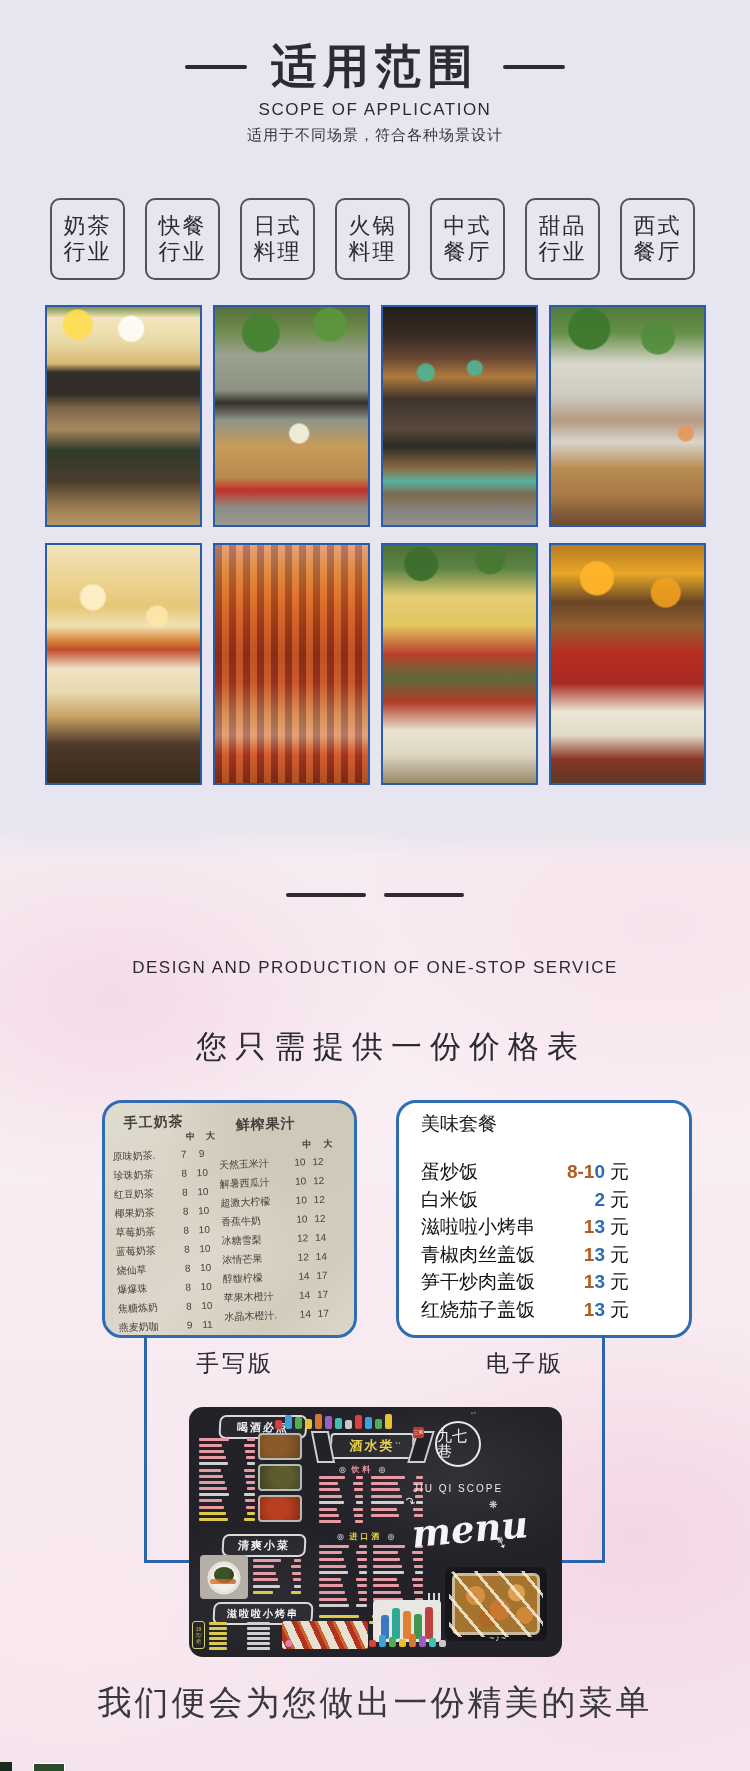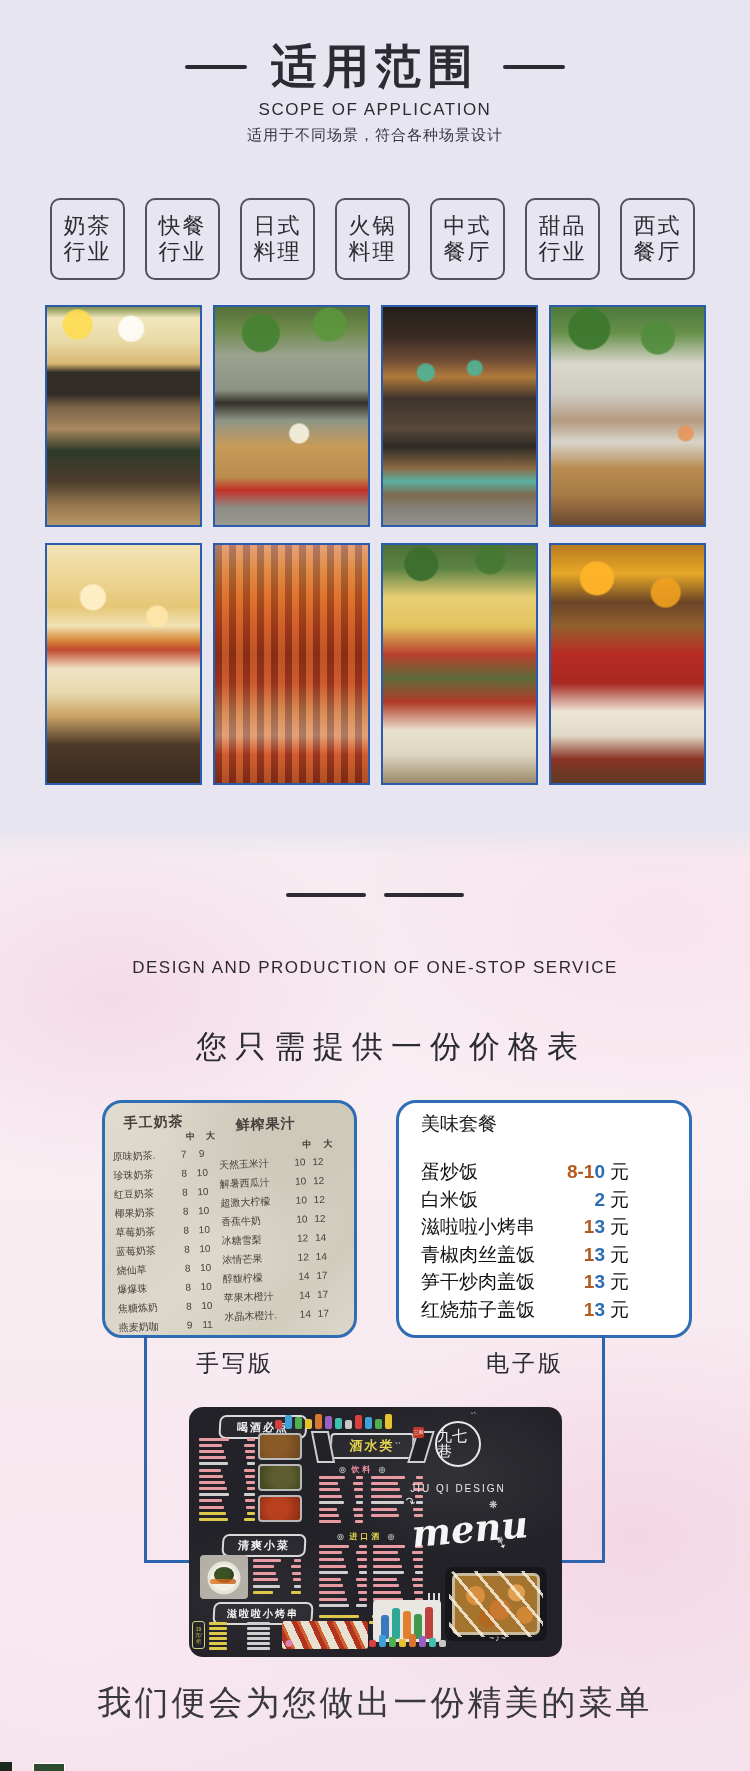--- a/index.html
+++ b/index.html
@@ -675,21 +675,21 @@
             <i class="pr" style="width:9px"></i>
           </div>
           <div class="brow yellow">
             <i style="width:33px"></i>
             <i class="pr" style="width:12px"></i>
           </div>
         </div>
 
       <div class="seal">三和</div>
       <div class="logo-circle">九七巷</div>
-      <div class="logo-en">JIU QI DESIGN</div>
+      <div class="logo-en">JIU QI SCOPE</div>
       <div class="chalk-doodle cd-arrow1">↷</div>
       <div class="chalk-doodle cd-sun">❋</div>
       <div class="chalk-doodle cd-tick1">``</div>
       <div class="chalk-doodle cd-tick2">``</div>
       <div class="menu-script">menu</div>
       <div class="chalk-doodle cd-arrow2">➳</div>
 
       <div class="food-tray">
         <div class="ft-in"></div>
         <div class="mayo"></div>

